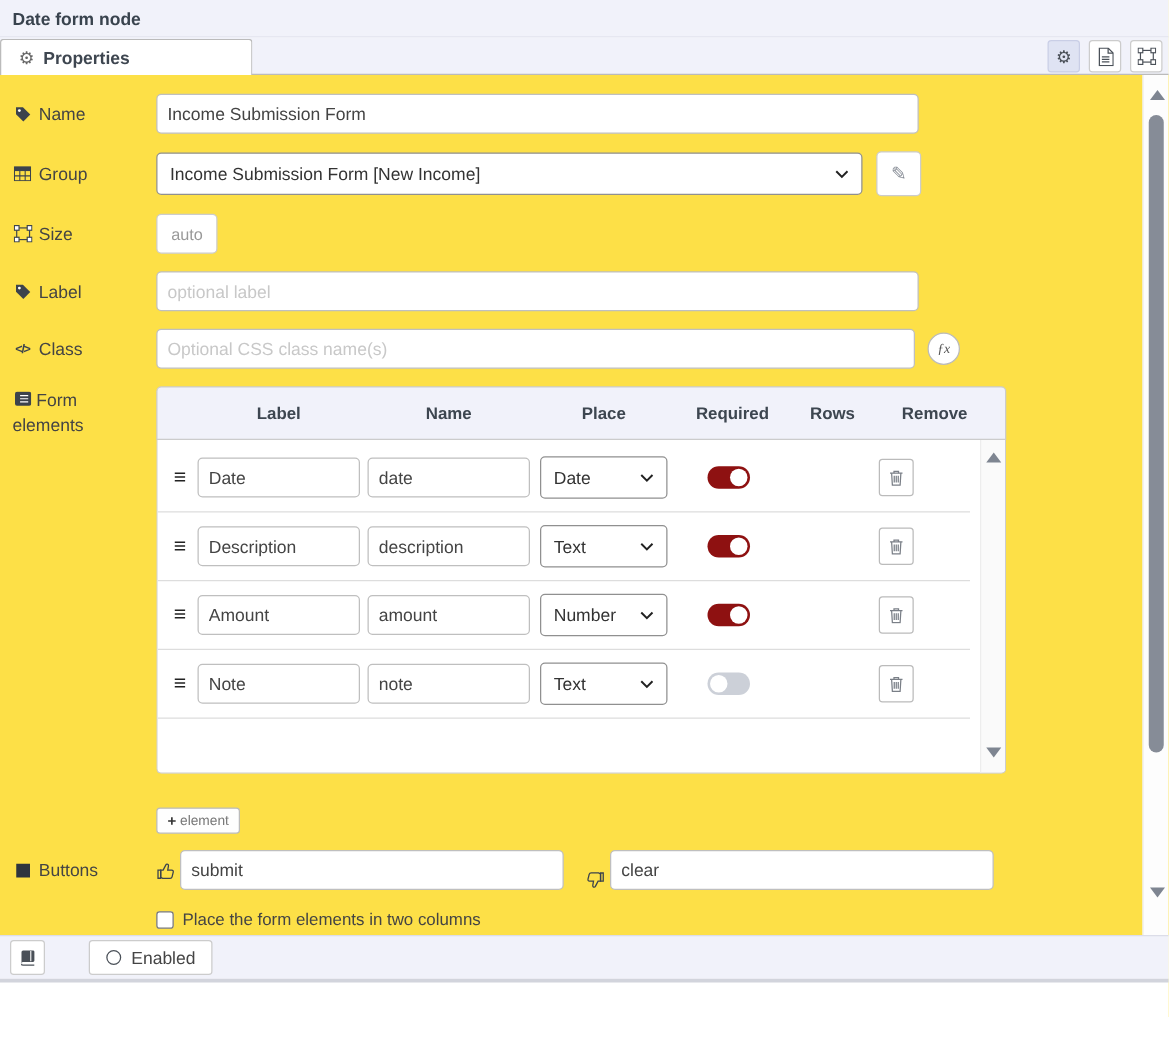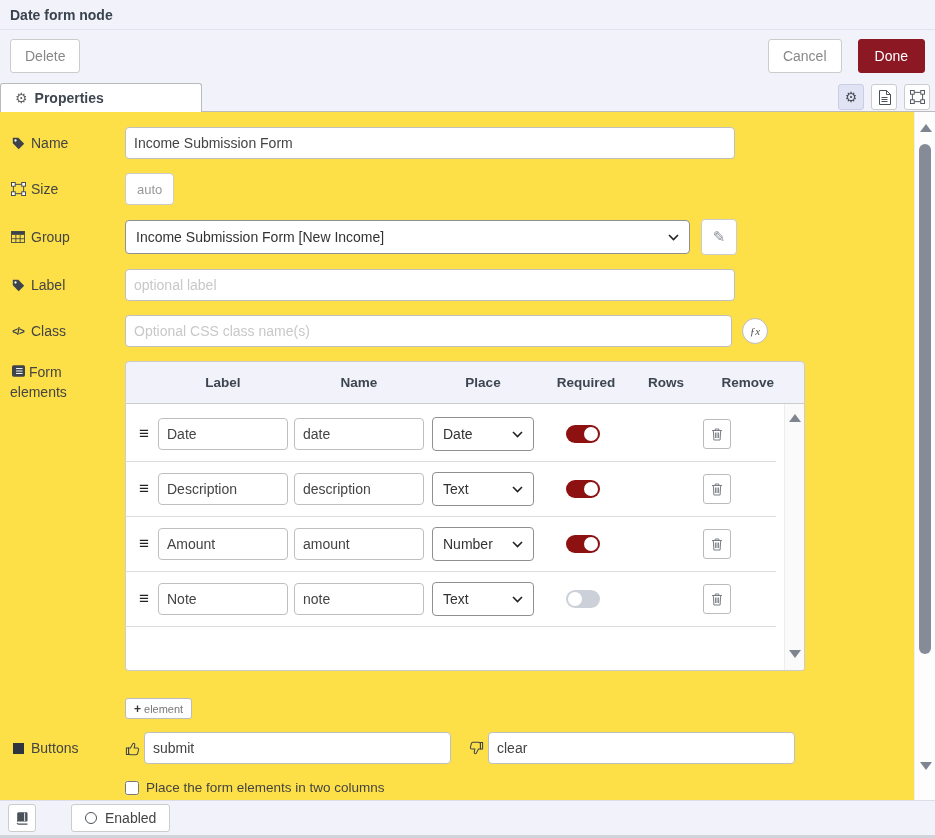--- a/index.html
+++ b/index.html
@@ -140,21 +140,21 @@
   .add-element-btn {
     margin: 13px 0 0 115px; height: 21px; padding: 0 8px; border: 1px solid #bbb; border-radius: 3px;
     background: #fefefe; font-size: 11px; color: #777; cursor: pointer;
     display: inline-flex; align-items: center; gap: 3px; font-family: "Liberation Sans", sans-serif;
   }
   .add-element-btn .plus { color: #333; font-weight: bold; font-size: 12px; }
 
   .buttons-row { margin-top: 13px; }
   .thumb-ic { display: inline-flex; margin-right: 4px; }
   .w-btnfield { width: 307px; }
-  .clear-group { margin-left: 18px; display: flex; align-items: center; }
+  .clear-group { margin-left: 18px; display: flex; align-items: flex-end; }
 
   .checkbox-row { margin: 16px 0 0 115px; display: flex; align-items: flex-end; gap: 7px; color: #444; font-size: 13.5px; }
   .checkbox-row input { width: 14px; height: 14px; cursor: pointer; }
 
   
   .v-scrollbar {
     position: absolute; top: 0; right: 0; width: 21px; height: 100%;
     background: #fdfdfd; border-left: 1px solid #eee;
   }
   .v-scrollbar .tri-up { top: 12px; left: 4.5px; }
@@ -185,26 +185,20 @@
 </style>
 </head>
 <body>
 
 <div class="app">
 
   <div class="dialog-header">
     <span class="dialog-title">Date form node</span>
   </div>
 
-  <div class="button-bar">
-    <button class="btn">Delete</button>
-    <div class="spacer"></div>
-    <button class="btn">Cancel</button>
-    <button class="btn btn-done">Done</button>
-  </div>
 
   <div class="tab-bar">
     <div class="tab">
       <span class="gear-glyph">⚙</span>
       <span>Properties</span>
     </div>
     <div class="tab-icons">
       <div class="tab-icon-btn active">
         <span class="gear-glyph" style="color:#4a5058;">⚙</span>
       </div>
@@ -236,62 +230,62 @@
       <div class="row-label">
         <span class="ic">
           <svg width="13" height="13" viewBox="0 0 16 16">
               <path d="M1 1h6.8L15 8.2 8.2 15 1 7.8z" fill="#3c434c"></path>
               <circle cx="4.3" cy="4.3" r="1.4" fill="#fff"></circle>
             </svg>
         </span>
         <span>Name</span>
       </div>
       <input type="text" class="w-name" value="Income Submission Form" style="">
+    </div>
+
+    
+    <div class="form-row">
+      <div class="row-label">
+        <span class="ic">
+          <svg width="14" height="12" viewBox="0 0 16 14">
+              <rect x="0.5" y="0.5" width="15" height="13" fill="none" stroke="#3c434c"></rect>
+              <rect x="0.5" y="0.5" width="15" height="4" fill="#3c434c"></rect>
+              <line x1="0.5" y1="9" x2="15.5" y2="9" stroke="#3c434c"></line>
+              <line x1="5.5" y1="4.5" x2="5.5" y2="13.5" stroke="#3c434c"></line>
+              <line x1="10.5" y1="4.5" x2="10.5" y2="13.5" stroke="#3c434c"></line>
+            </svg>
+        </span>
+        <span>Group</span>
+      </div>
+      <div class="fake-select w-group">
+        <span class="sel-text">Income Submission Form [New Income]</span>
+        <svg width="11" height="7" viewBox="0 0 11 7">
+            <path d="M1 1l4.5 4.5L10 1" fill="none" stroke="#222" stroke-width="1.6"></path>
+          </svg>
+      </div>
+      <div class="icon-btn-sq">
+        <span class="pencil-glyph">✎</span>
+      </div>
     </div>
 
     
     <div class="form-row">
       <div class="row-label">
         <span class="ic">
           <svg width="15" height="14" viewBox="0 0 16 15">
               <rect x="2.5" y="2.5" width="11" height="10" fill="none" stroke="#3c434c"></rect>
               <rect x="0.5" y="0.5" width="4" height="4" fill="#fff" stroke="#3c434c"></rect>
               <rect x="11.5" y="0.5" width="4" height="4" fill="#fff" stroke="#3c434c"></rect>
               <rect x="0.5" y="10.5" width="4" height="4" fill="#fff" stroke="#3c434c"></rect>
               <rect x="11.5" y="10.5" width="4" height="4" fill="#fff" stroke="#3c434c"></rect>
             </svg>
         </span>
         <span>Size</span>
       </div>
       <button class="auto-btn">auto</button>
-    </div>
-
-    
-    <div class="form-row">
-      <div class="row-label">
-        <span class="ic">
-          <svg width="14" height="12" viewBox="0 0 16 14">
-              <rect x="0.5" y="0.5" width="15" height="13" fill="none" stroke="#3c434c"></rect>
-              <rect x="0.5" y="0.5" width="15" height="4" fill="#3c434c"></rect>
-              <line x1="0.5" y1="9" x2="15.5" y2="9" stroke="#3c434c"></line>
-              <line x1="5.5" y1="4.5" x2="5.5" y2="13.5" stroke="#3c434c"></line>
-              <line x1="10.5" y1="4.5" x2="10.5" y2="13.5" stroke="#3c434c"></line>
-            </svg>
-        </span>
-        <span>Group</span>
-      </div>
-      <div class="fake-select w-group">
-        <span class="sel-text">Income Submission Form [New Income]</span>
-        <svg width="11" height="7" viewBox="0 0 11 7">
-            <path d="M1 1l4.5 4.5L10 1" fill="none" stroke="#222" stroke-width="1.6"></path>
-          </svg>
-      </div>
-      <div class="icon-btn-sq">
-        <span class="pencil-glyph">✎</span>
-      </div>
     </div>
 
     
     <div class="form-row">
       <div class="row-label">
         <span class="ic">
           <svg width="13" height="13" viewBox="0 0 16 16">
               <path d="M1 1h6.8L15 8.2 8.2 15 1 7.8z" fill="#3c434c"></path>
               <circle cx="4.3" cy="4.3" r="1.4" fill="#fff"></circle>
             </svg>

